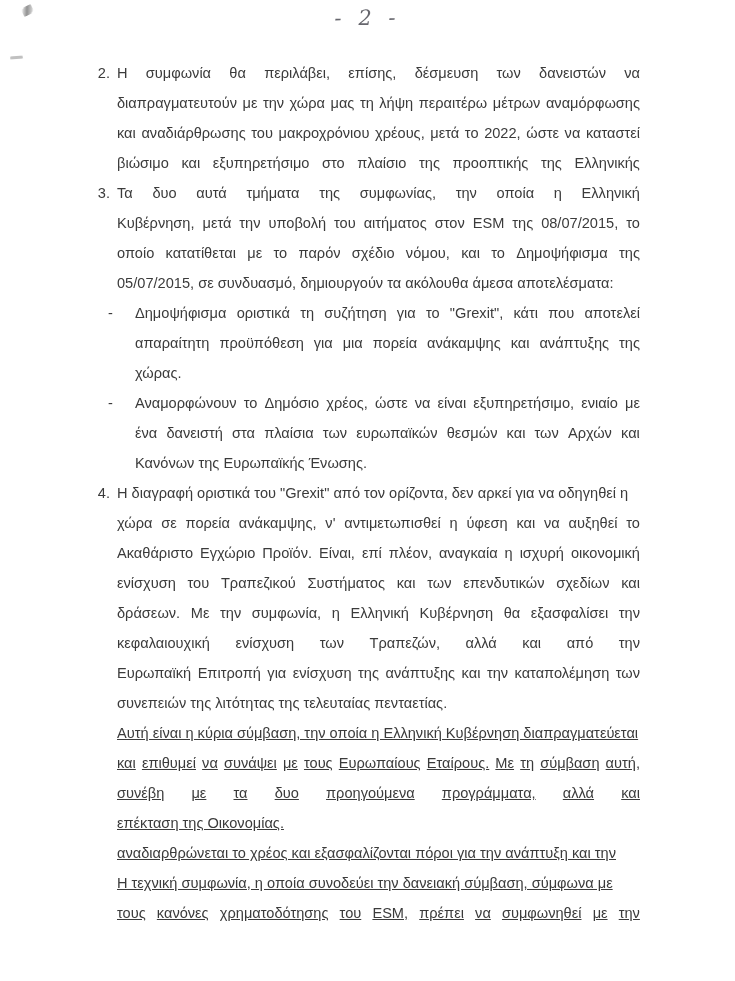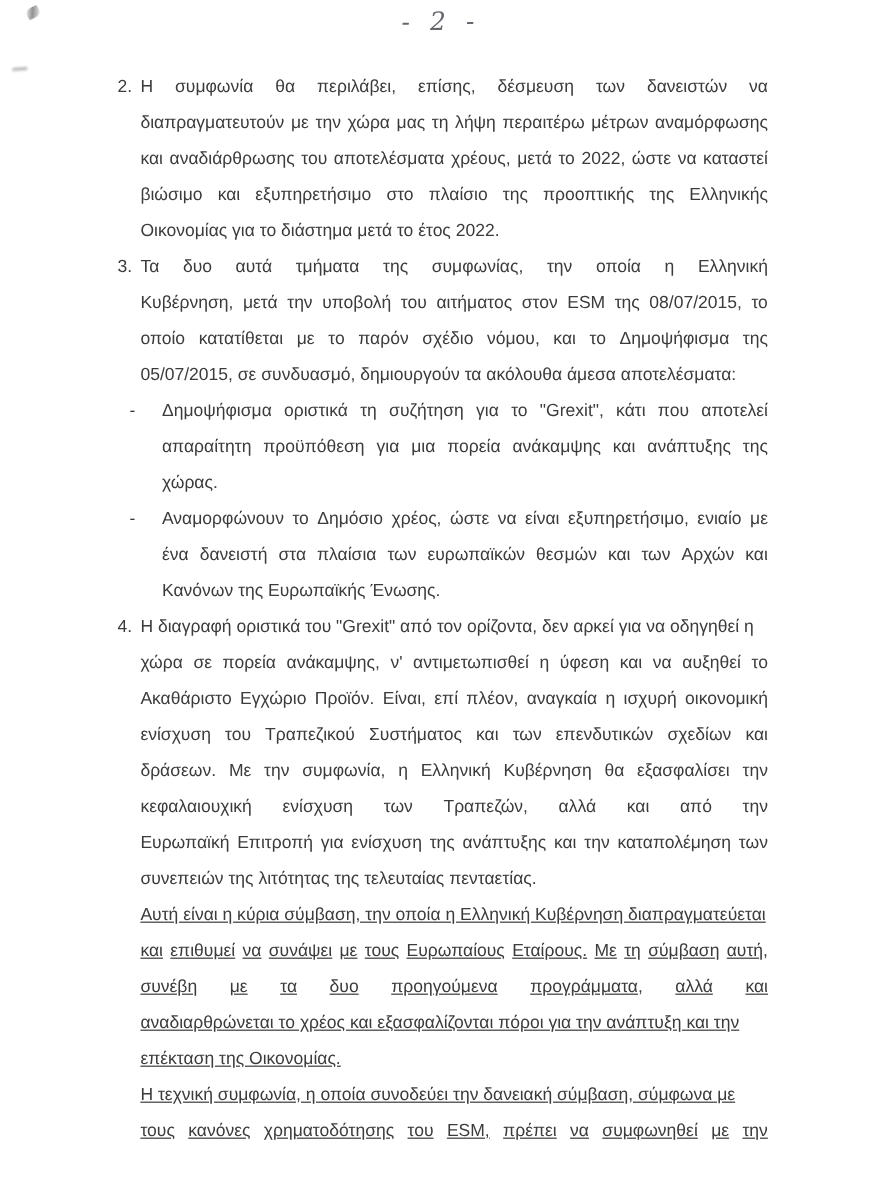--- a/index.html
+++ b/index.html
@@ -165,41 +165,40 @@
           <span class="w">τη</span>
           <span class="w">λήψη</span>
           <span class="w">περαιτέρω</span>
           <span class="w">μέτρων</span>
           <span class="w">αναμόρφωσης</span>
         </div>
         <div class="line just">
           <span class="w">και</span>
           <span class="w">αναδιάρθρωσης</span>
           <span class="w">του</span>
-          <span class="w">αποτελέσματα</span>
+          <span class="w">μακροχρόνιου</span>
           <span class="w">χρέους,</span>
           <span class="w">μετά</span>
           <span class="w">το</span>
           <span class="w">2022,</span>
           <span class="w">ώστε</span>
           <span class="w">να</span>
           <span class="w">καταστεί</span>
         </div>
         <div class="line just">
           <span class="w">βιώσιμο</span>
           <span class="w">και</span>
           <span class="w">εξυπηρετήσιμο</span>
           <span class="w">στο</span>
           <span class="w">πλαίσιο</span>
           <span class="w">της</span>
           <span class="w">προοπτικής</span>
           <span class="w">της</span>
           <span class="w">Ελληνικής</span>
         </div>
-        <div class="line ragged">Οικονομίας για το διάστημα μετά το έτος 2022.</div>
       </div>
       <div class="item">
         <div class="marker">3.</div>
         <div class="line just">
           <span class="w">Τα</span>
           <span class="w">δυο</span>
           <span class="w">αυτά</span>
           <span class="w">τμήματα</span>
           <span class="w">της</span>
           <span class="w">συμφωνίας,</span>
@@ -387,22 +386,22 @@
         <div class="line just">
           <span class="w">συνέβη</span>
           <span class="w">με</span>
           <span class="w">τα</span>
           <span class="w">δυο</span>
           <span class="w">προηγούμενα</span>
           <span class="w">προγράμματα,</span>
           <span class="w">αλλά</span>
           <span class="w">και</span>
         </div>
+        <div class="line ragged">επέκταση της Οικονομίας.</div>
         <div class="line ragged">αναδιαρθρώνεται το χρέος και εξασφαλίζονται πόροι για την ανάπτυξη και την</div>
-        <div class="line ragged">επέκταση της Οικονομίας.</div>
       </div>
       <div class="cont">
         <div class="line ragged">Η τεχνική συμφωνία, η οποία συνοδεύει την δανειακή σύμβαση, σύμφωνα με</div>
         <div class="line just">
           <span class="w">τους</span>
           <span class="w">κανόνες</span>
           <span class="w">χρηματοδότησης</span>
           <span class="w">του</span>
           <span class="w">ESM,</span>
           <span class="w">πρέπει</span>

